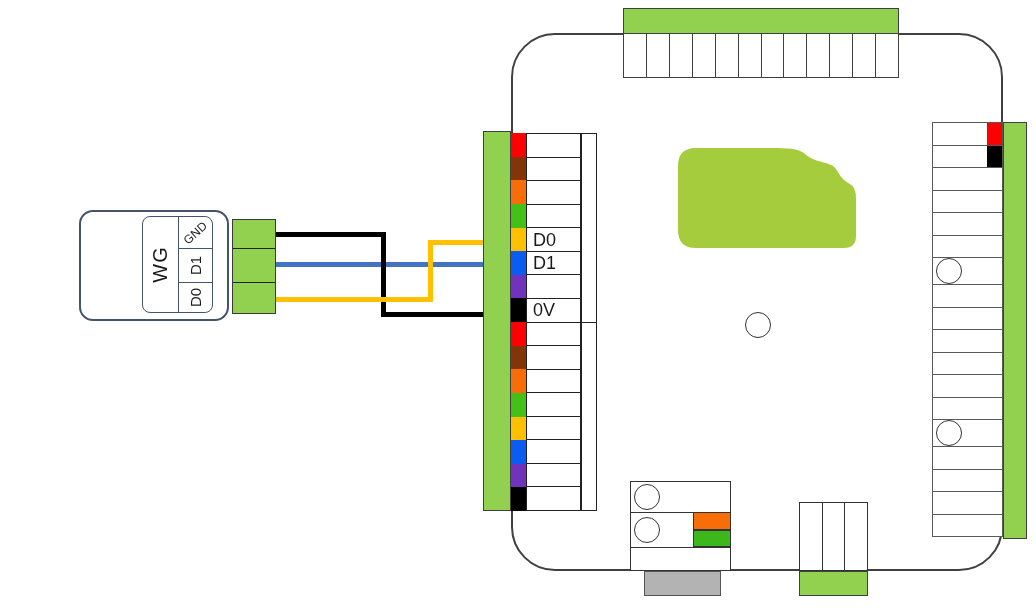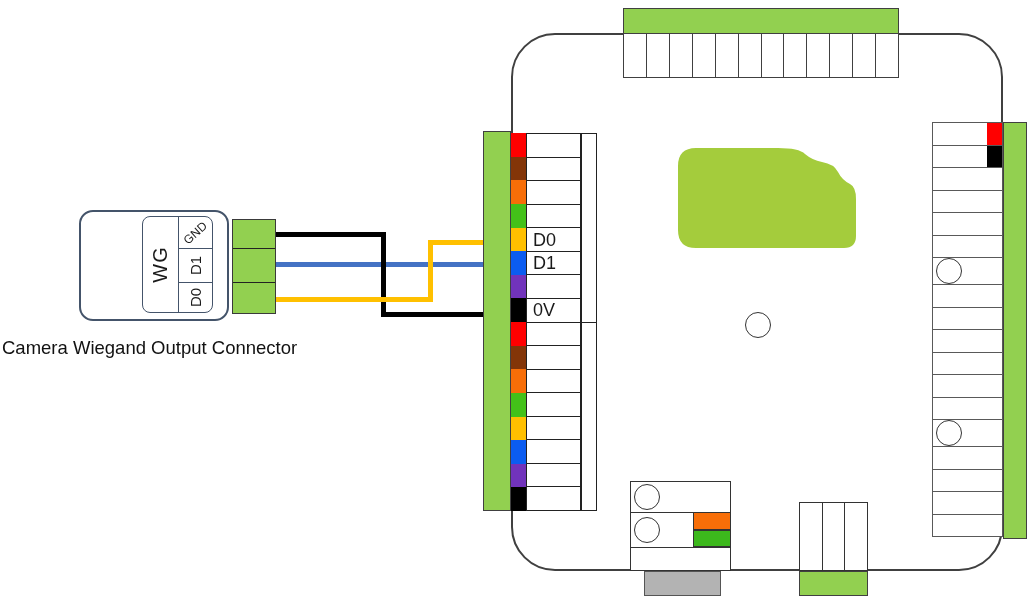--- a/index.html
+++ b/index.html
@@ -277,15 +277,14 @@
       </div>
       <div class="cam-pin p-d0">
         <span class="vtext pin-text">D0</span>
       </div>
     </div>
   </div>
   <div class="pin-block">
     <div class="div1"></div>
     <div class="div2"></div>
   </div>
-  <div class="caption">Camera Wiegand Output Connector</div>
 
 </div>
 
 </body></html>

